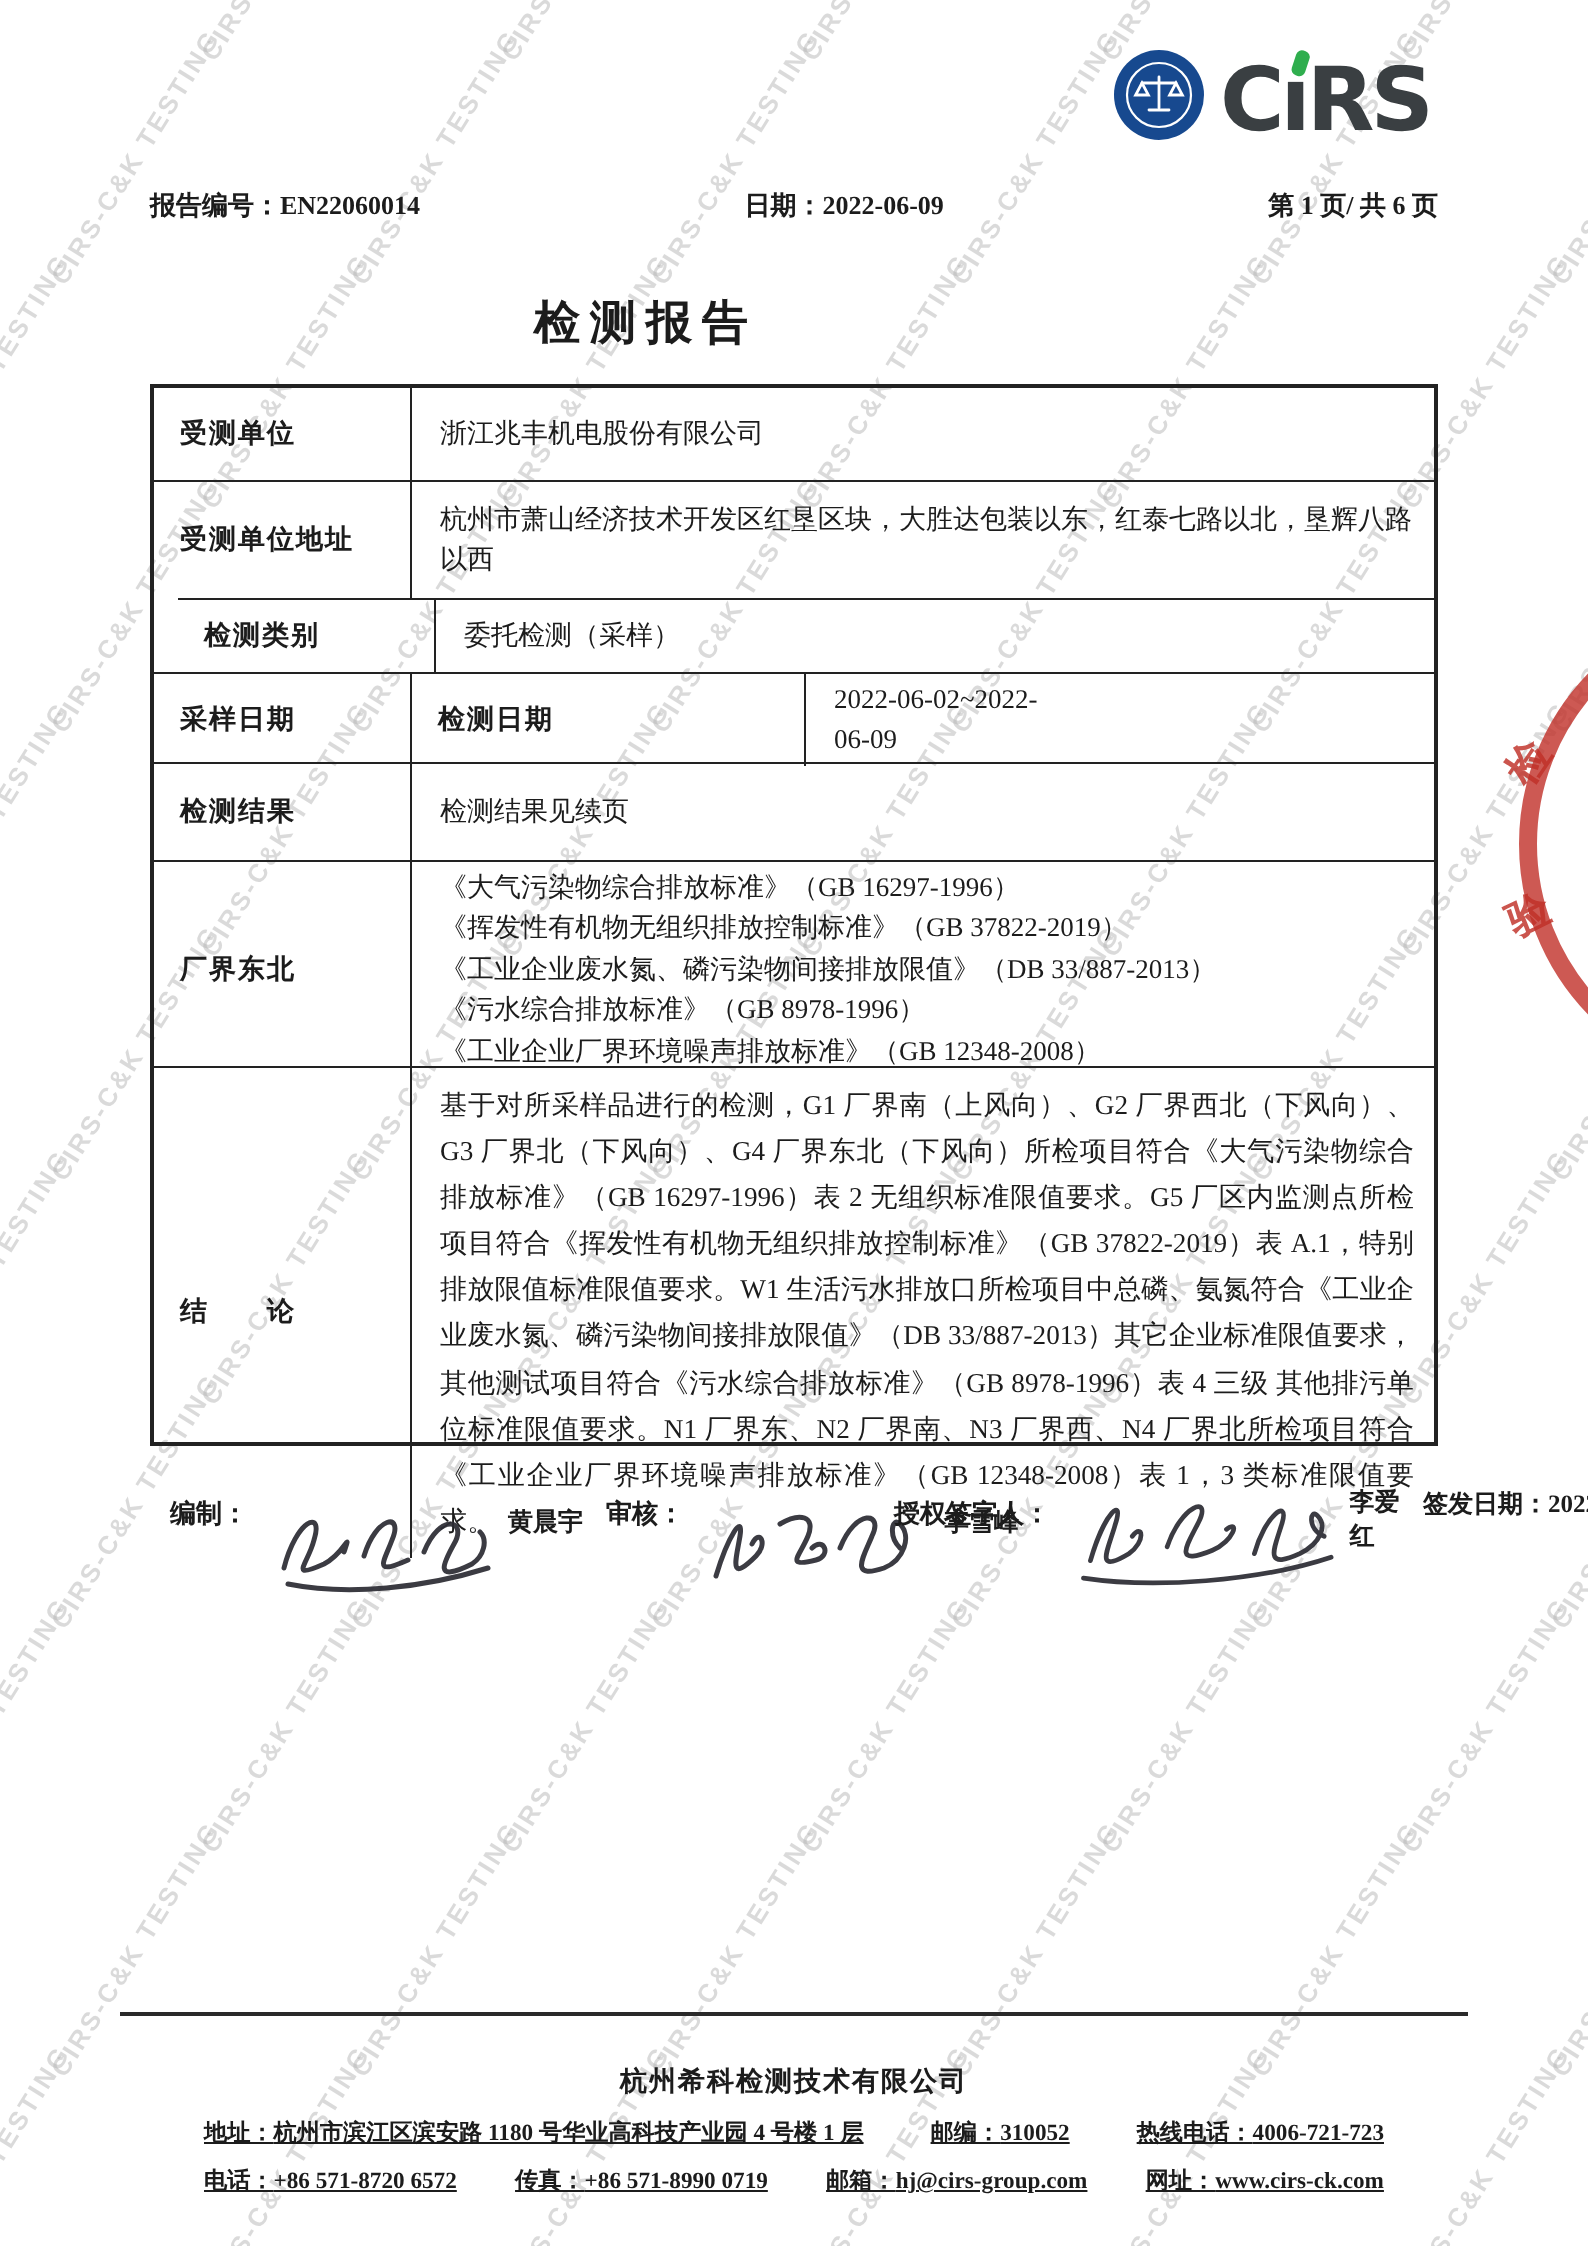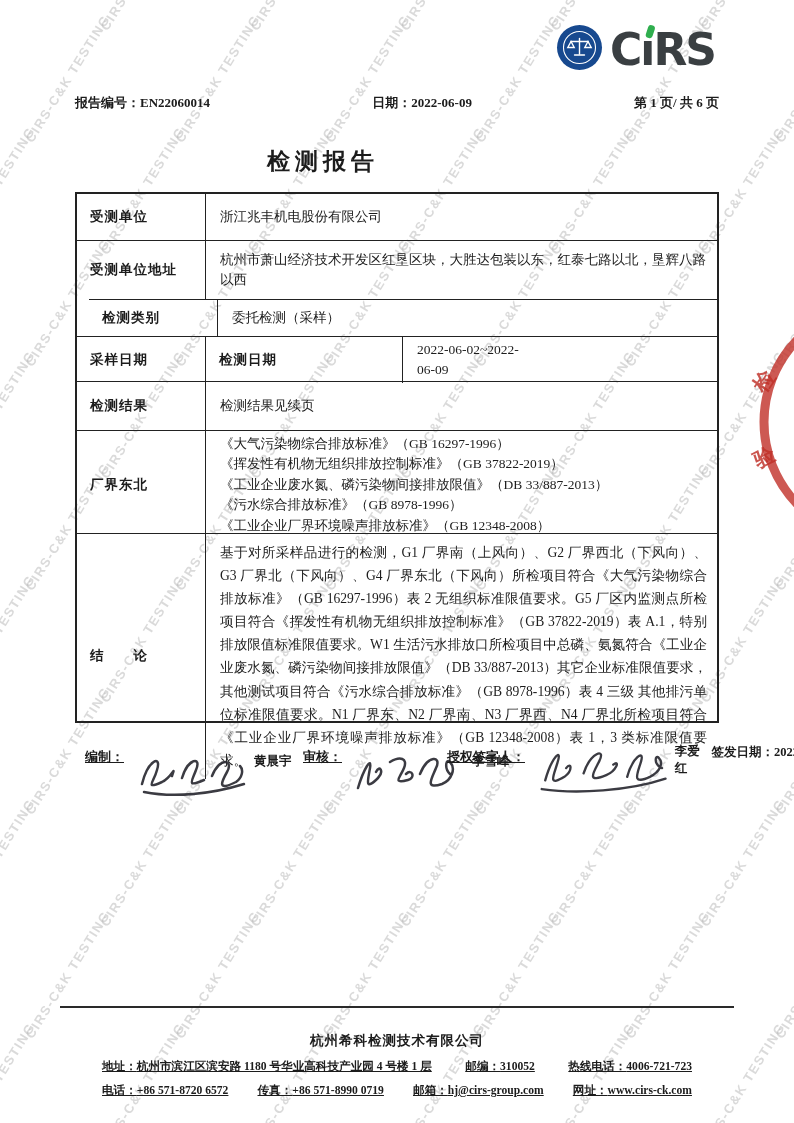--- a/index.html
+++ b/index.html
@@ -49,21 +49,21 @@
   .lbl{font-weight:bold;padding-left:13px;letter-spacing:1px;}
   .val{padding:3px 10px 3px 14px;line-height:20px;}
   .standards{flex-direction:column;align-items:flex-start;justify-content:center;line-height:20.4px;}
   .conclusion{
     display:block;padding:7px 10px 7px 14px;text-align:justify;
     line-height:23.1px;font-size:13.6px;
   }
   
   .sig-area{position:absolute;top:736px;left:75px;width:660px;height:115px;}
   .sig-col{position:absolute;display:flex;align-items:flex-end;gap:8px;}
-  .sig-col .sig-label{font-weight:bold;font-size:13px;padding-bottom:32px;white-space:nowrap;text-decoration:underline;}
+  .sig-col .sig-label{font-weight:bold;font-size:13px;padding-bottom:32px;white-space:nowrap;}
   .sig-stack{display:flex;flex-direction:row;}
   .sig-ink{display:block;margin-bottom:-2px;}
   .sig-line{border-top:2px solid #2e2e2e;}
   .sig-name{font-size:12.5px;font-weight:600;padding:5px 0 0 4px;}
   .issue-date{font-size:12.5px;font-weight:600;padding:6px 0 0 4px;white-space:nowrap;}
   .sig-c1{left:10px;top:12px;}
   .sig-c2{left:228px;top:12px;}
   .sig-c3{left:372px;top:2px;}
   
   .stamp{position:absolute;top:312px;right:0;z-index:2;pointer-events:none;}

